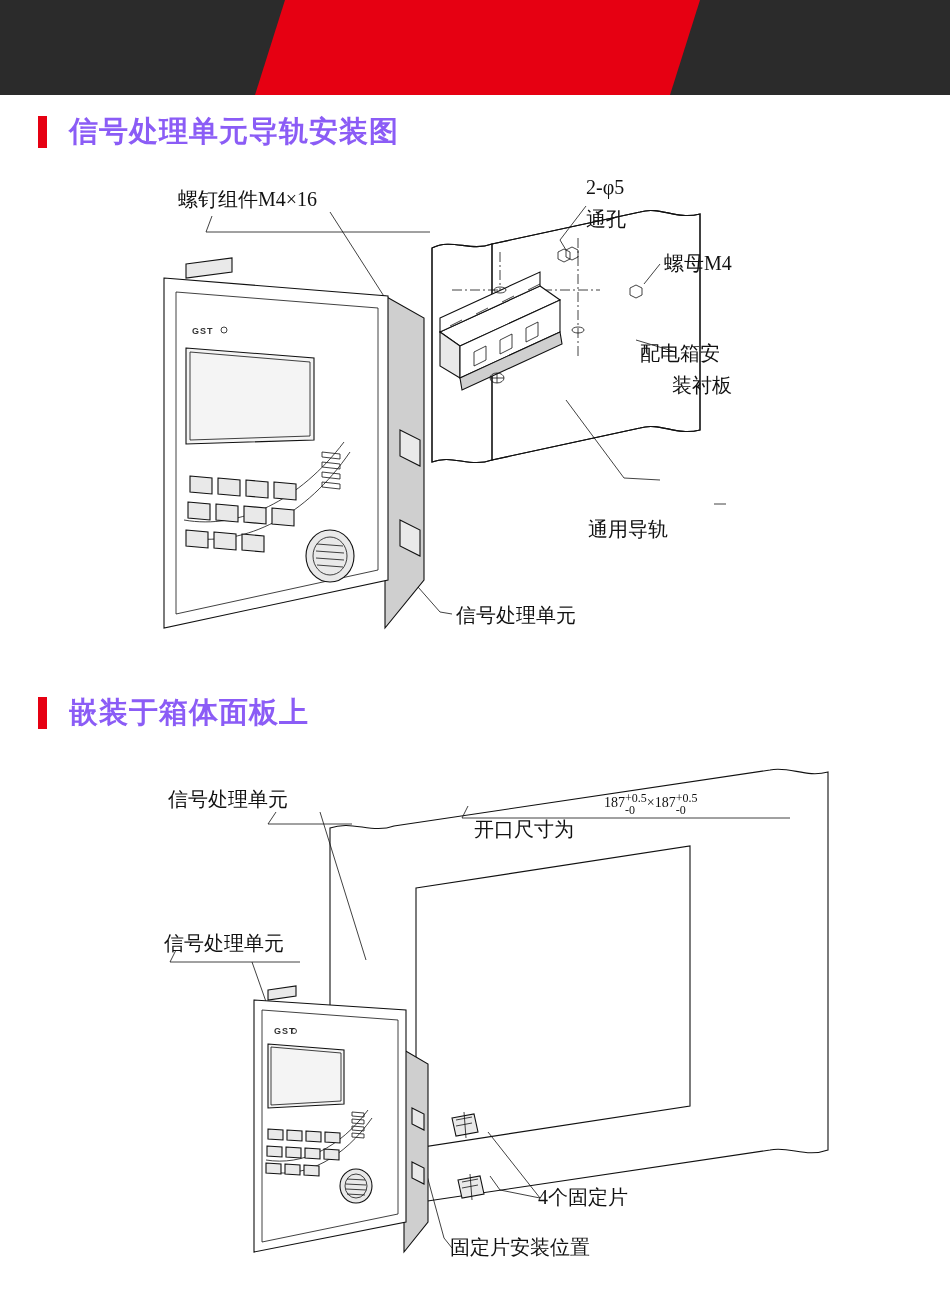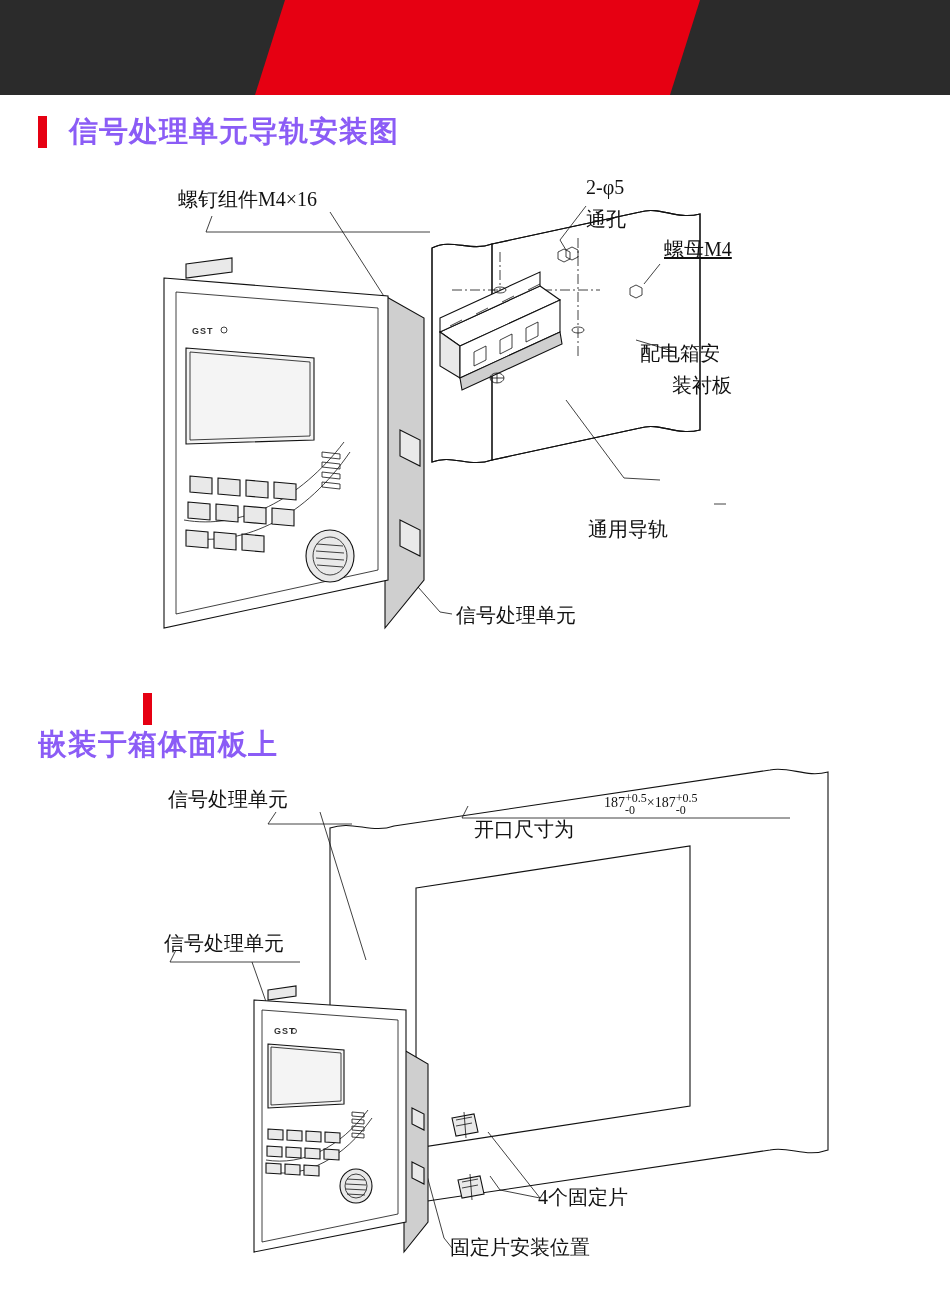--- a/index.html
+++ b/index.html
@@ -26,21 +26,21 @@
     text-shadow:2px 2px 3px rgba(0,0,0,0.35);
   }
   
   .sec-head{position:absolute;display:flex;align-items:center;}
   .sec-bar{width:9px;height:32px;background:#e60012;margin-right:22px;}
   .sec-text{
     font-size:29px;color:#8b5cf6;font-weight:bold;letter-spacing:1px;
     font-family:"Liberation Sans", sans-serif;
   }
   .sec1{left:38px;top:112px;}
-  .sec2{left:38px;top:693px;flex-direction:column;}
+  .sec2{left:38px;top:693px;}
 
   
   .lbl{
     position:absolute;font-size:20px;color:#111;white-space:nowrap;
     font-family:"Liberation Serif", serif;
   }
   .lbl-sm{font-size:14px;}
 
   svg{position:absolute;left:0;top:0;}
   .ln{stroke:#111;stroke-width:1.1;fill:none;}
@@ -162,21 +162,21 @@
   </g>
 
   <ellipse class="fillg" cx="330" cy="556" rx="24" ry="26"></ellipse>
   <ellipse class="thin" cx="330" cy="556" rx="17" ry="19" fill="#e0e0e0"></ellipse>
   <path class="thin" d="M317 544 L 343 546 M316 551 L 344 553 M316 558 L 344 560 M317 565 L 343 567"></path>
 </svg>
 
 <div class="lbl" style="left:178px;top:186px;">螺钉组件M4×16</div>
 <div class="lbl" style="left:586px;top:176px;">2-φ5</div>
 <div class="lbl" style="left:586px;top:206px;">通孔</div>
-<div class="lbl" style="left:664px;top:236px;text-decoration:underline;">螺母M4</div>
+<div class="lbl" style="left:664px;top:250px;">螺母M4</div>
 <div class="lbl" style="left:640px;top:340px;">配电箱安</div>
 <div class="lbl" style="left:672px;top:372px;text-align:right;">装衬板</div>
 <div class="lbl" style="left:588px;top:516px;">通用导轨</div>
 <div class="lbl" style="left:456px;top:602px;">信号处理单元</div>
 
 <div class="sec-head sec2">
   <div class="sec-bar"></div>
   <div class="sec-text">嵌装于箱体面板上</div>
 </div>
 

